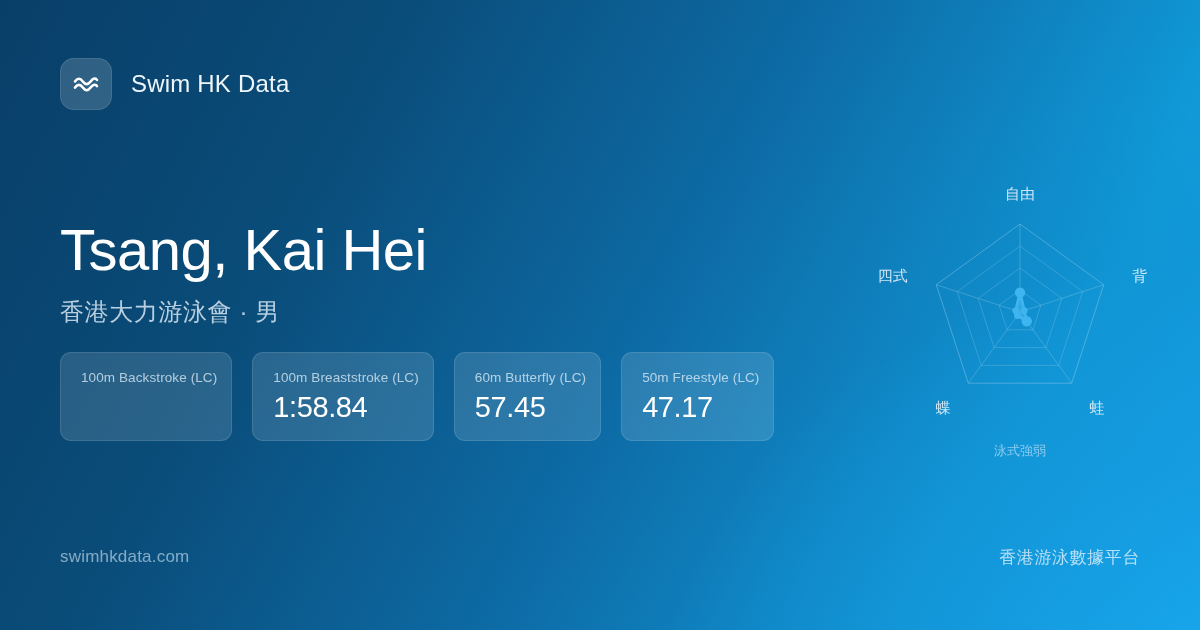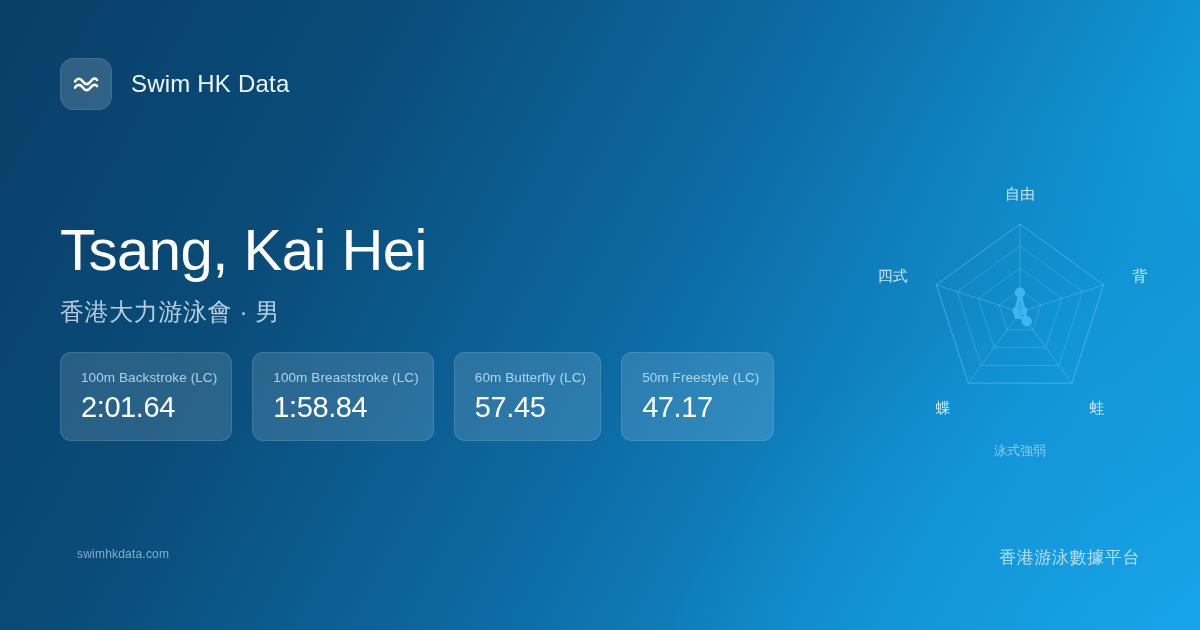--- a/index.html
+++ b/index.html
@@ -78,22 +78,22 @@
     font-size:15px;
   }
   .radar-caption {
     fill:rgba(215,236,250,0.62);
     font-family:"Liberation Sans","DejaVu Sans",sans-serif;
     font-size:13px;
   }
 
   
   .footer-left {
-    position:absolute; left:77px; top:547px;
-    color:rgba(205,228,244,0.62); font-size:12px; letter-spacing:0.2px;
+    position:absolute; left:60px; top:547px;
+    color:rgba(205,228,244,0.62); font-size:17px; letter-spacing:0.2px;
   }
   .footer-right {
     position:absolute; right:60px; top:546px;
     color:rgba(222,240,252,0.80); font-size:17px; letter-spacing:0.6px;
   }
 </style>
 </head>
 <body>
 
 <div id="card">
@@ -111,21 +111,20 @@
   </div>
 
   <div class="headline">
     <div class="athlete-name">Tsang, Kai Hei</div>
     <div class="athlete-meta">香港大力游泳會 · 男</div>
   </div>
 
   <div class="stats">
     <div class="stat-card">
       <div class="stat-label">100m Backstroke (LC)</div>
-      <div class="stat-value">2:01.64</div>
     </div>
     <div class="stat-card">
       <div class="stat-label">100m Breaststroke (LC)</div>
       <div class="stat-value">1:58.84</div>
     </div>
     <div class="stat-card">
       <div class="stat-label">60m Butterfly (LC)</div>
       <div class="stat-value">57.45</div>
     </div>
     <div class="stat-card">

